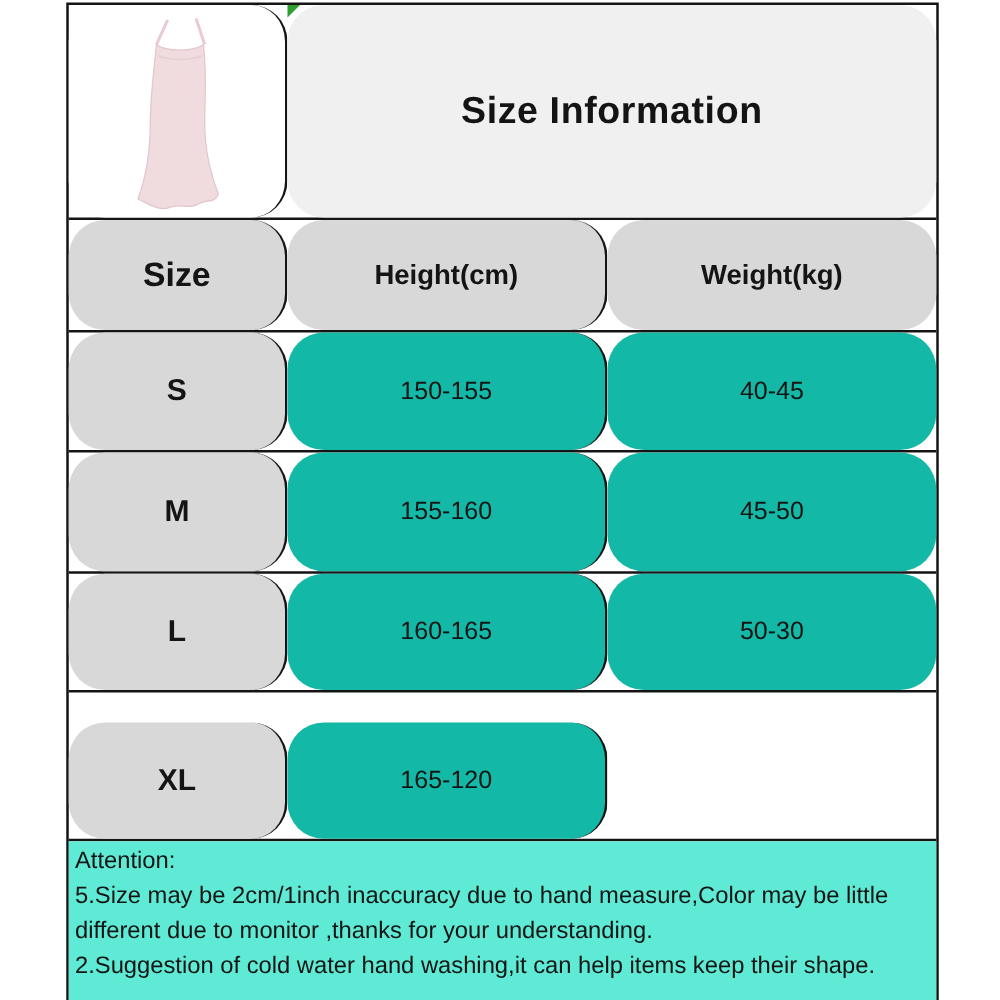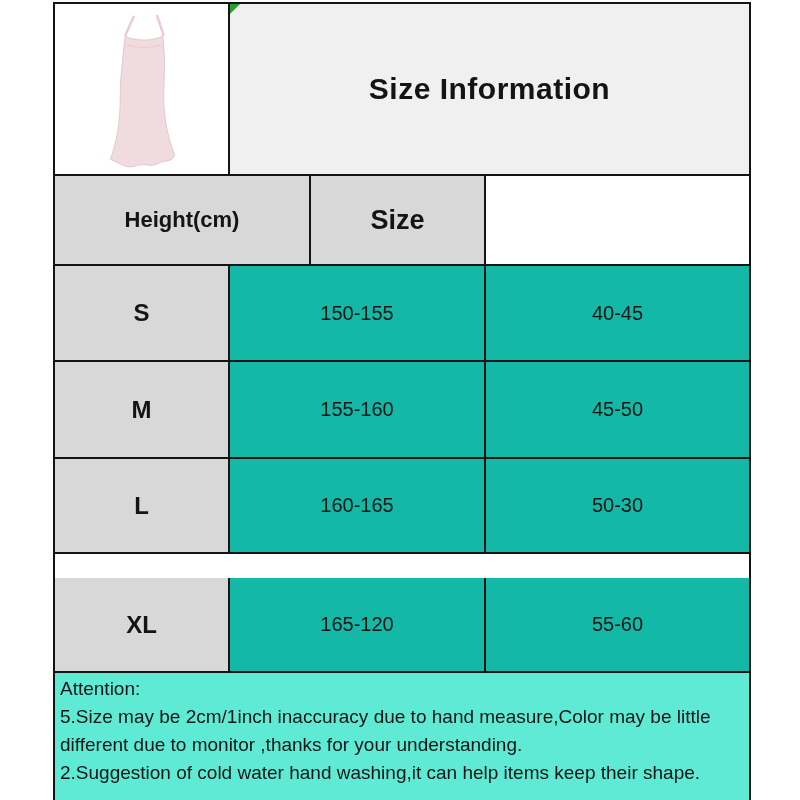--- a/index.html
+++ b/index.html
@@ -7,21 +7,21 @@
     width:800px;height:800px;background:#ffffff;
     font-family:"Liberation Sans", sans-serif;color:#141414;
     position:relative;overflow:hidden;
   }
   .sheet{
     position:absolute;left:53px;top:2px;width:694px;
     border:2px solid #141414;background:#ffffff;
   }
   .row{display:flex;border-bottom:2px solid #141414;}
   .row:last-child{border-bottom:none;}
-  .cell{display:flex;align-items:center;justify-content:center;box-sizing:border-box;}
+  .cell{display:flex;align-items:center;justify-content:center;box-sizing:border-box;border-radius:29px;}
   .c1{width:175px;border-right:2px solid #141414;flex:none;}
   .c2{width:256px;border-right:2px solid #141414;flex:none;}
   .c3{flex:1;}
   .h-img{height:170px;}
   .h-head{height:88px;}
   .h-s{height:94px;}
   .h-m{height:95px;}
   .h-l{height:93px;}
   .h-xl{height:93px;margin-top:24px;}
 
@@ -67,22 +67,23 @@
         <path d="M72,40 C80,44 100,44 108,40" fill="none" stroke="#e6ccd2" stroke-width="1"></path>
       </svg>
     </div>
     <div class="cell c3 h-img title-cell">
       <span class="corner-flag"></span>
       <span>Size Information</span>
     </div>
   </div>
 
   <div class="row">
+    <div class="cell c1 h-head head-cell head-size">Size</div>
     <div class="cell c2 h-head head-cell head-col">Height(cm)</div>
-    <div class="cell c1 h-head head-cell head-size">Size</div>
+    <div class="cell c3 h-head head-cell head-col">Weight(kg)</div>
   </div>
 
   <div class="row">
     <div class="cell c1 h-s label-cell">S</div>
     <div class="cell c2 h-s val-cell">150-155</div>
     <div class="cell c3 h-s val-cell">40-45</div>
   </div>
 
   <div class="row">
     <div class="cell c1 h-m label-cell">M</div>
@@ -92,21 +93,20 @@
 
   <div class="row">
     <div class="cell c1 h-l label-cell">L</div>
     <div class="cell c2 h-l val-cell">160-165</div>
     <div class="cell c3 h-l val-cell">50-30</div>
   </div>
 
   <div class="row">
     <div class="cell c1 h-xl label-cell">XL</div>
     <div class="cell c2 h-xl val-cell">165-120</div>
-    <div class="cell c3 h-xl val-cell">55-60</div>
   </div>
 
   <div class="row">
     <div class="attention" style="width:100%;">
       <div>Attention:</div>
       <div>5.Size may be 2cm/1inch inaccuracy due to hand measure,Color may be little</div>
       <div>different due to monitor ,thanks for your understanding.</div>
       <div>2.Suggestion of cold water hand washing,it can help items keep their shape.</div>
     </div>
   </div>

